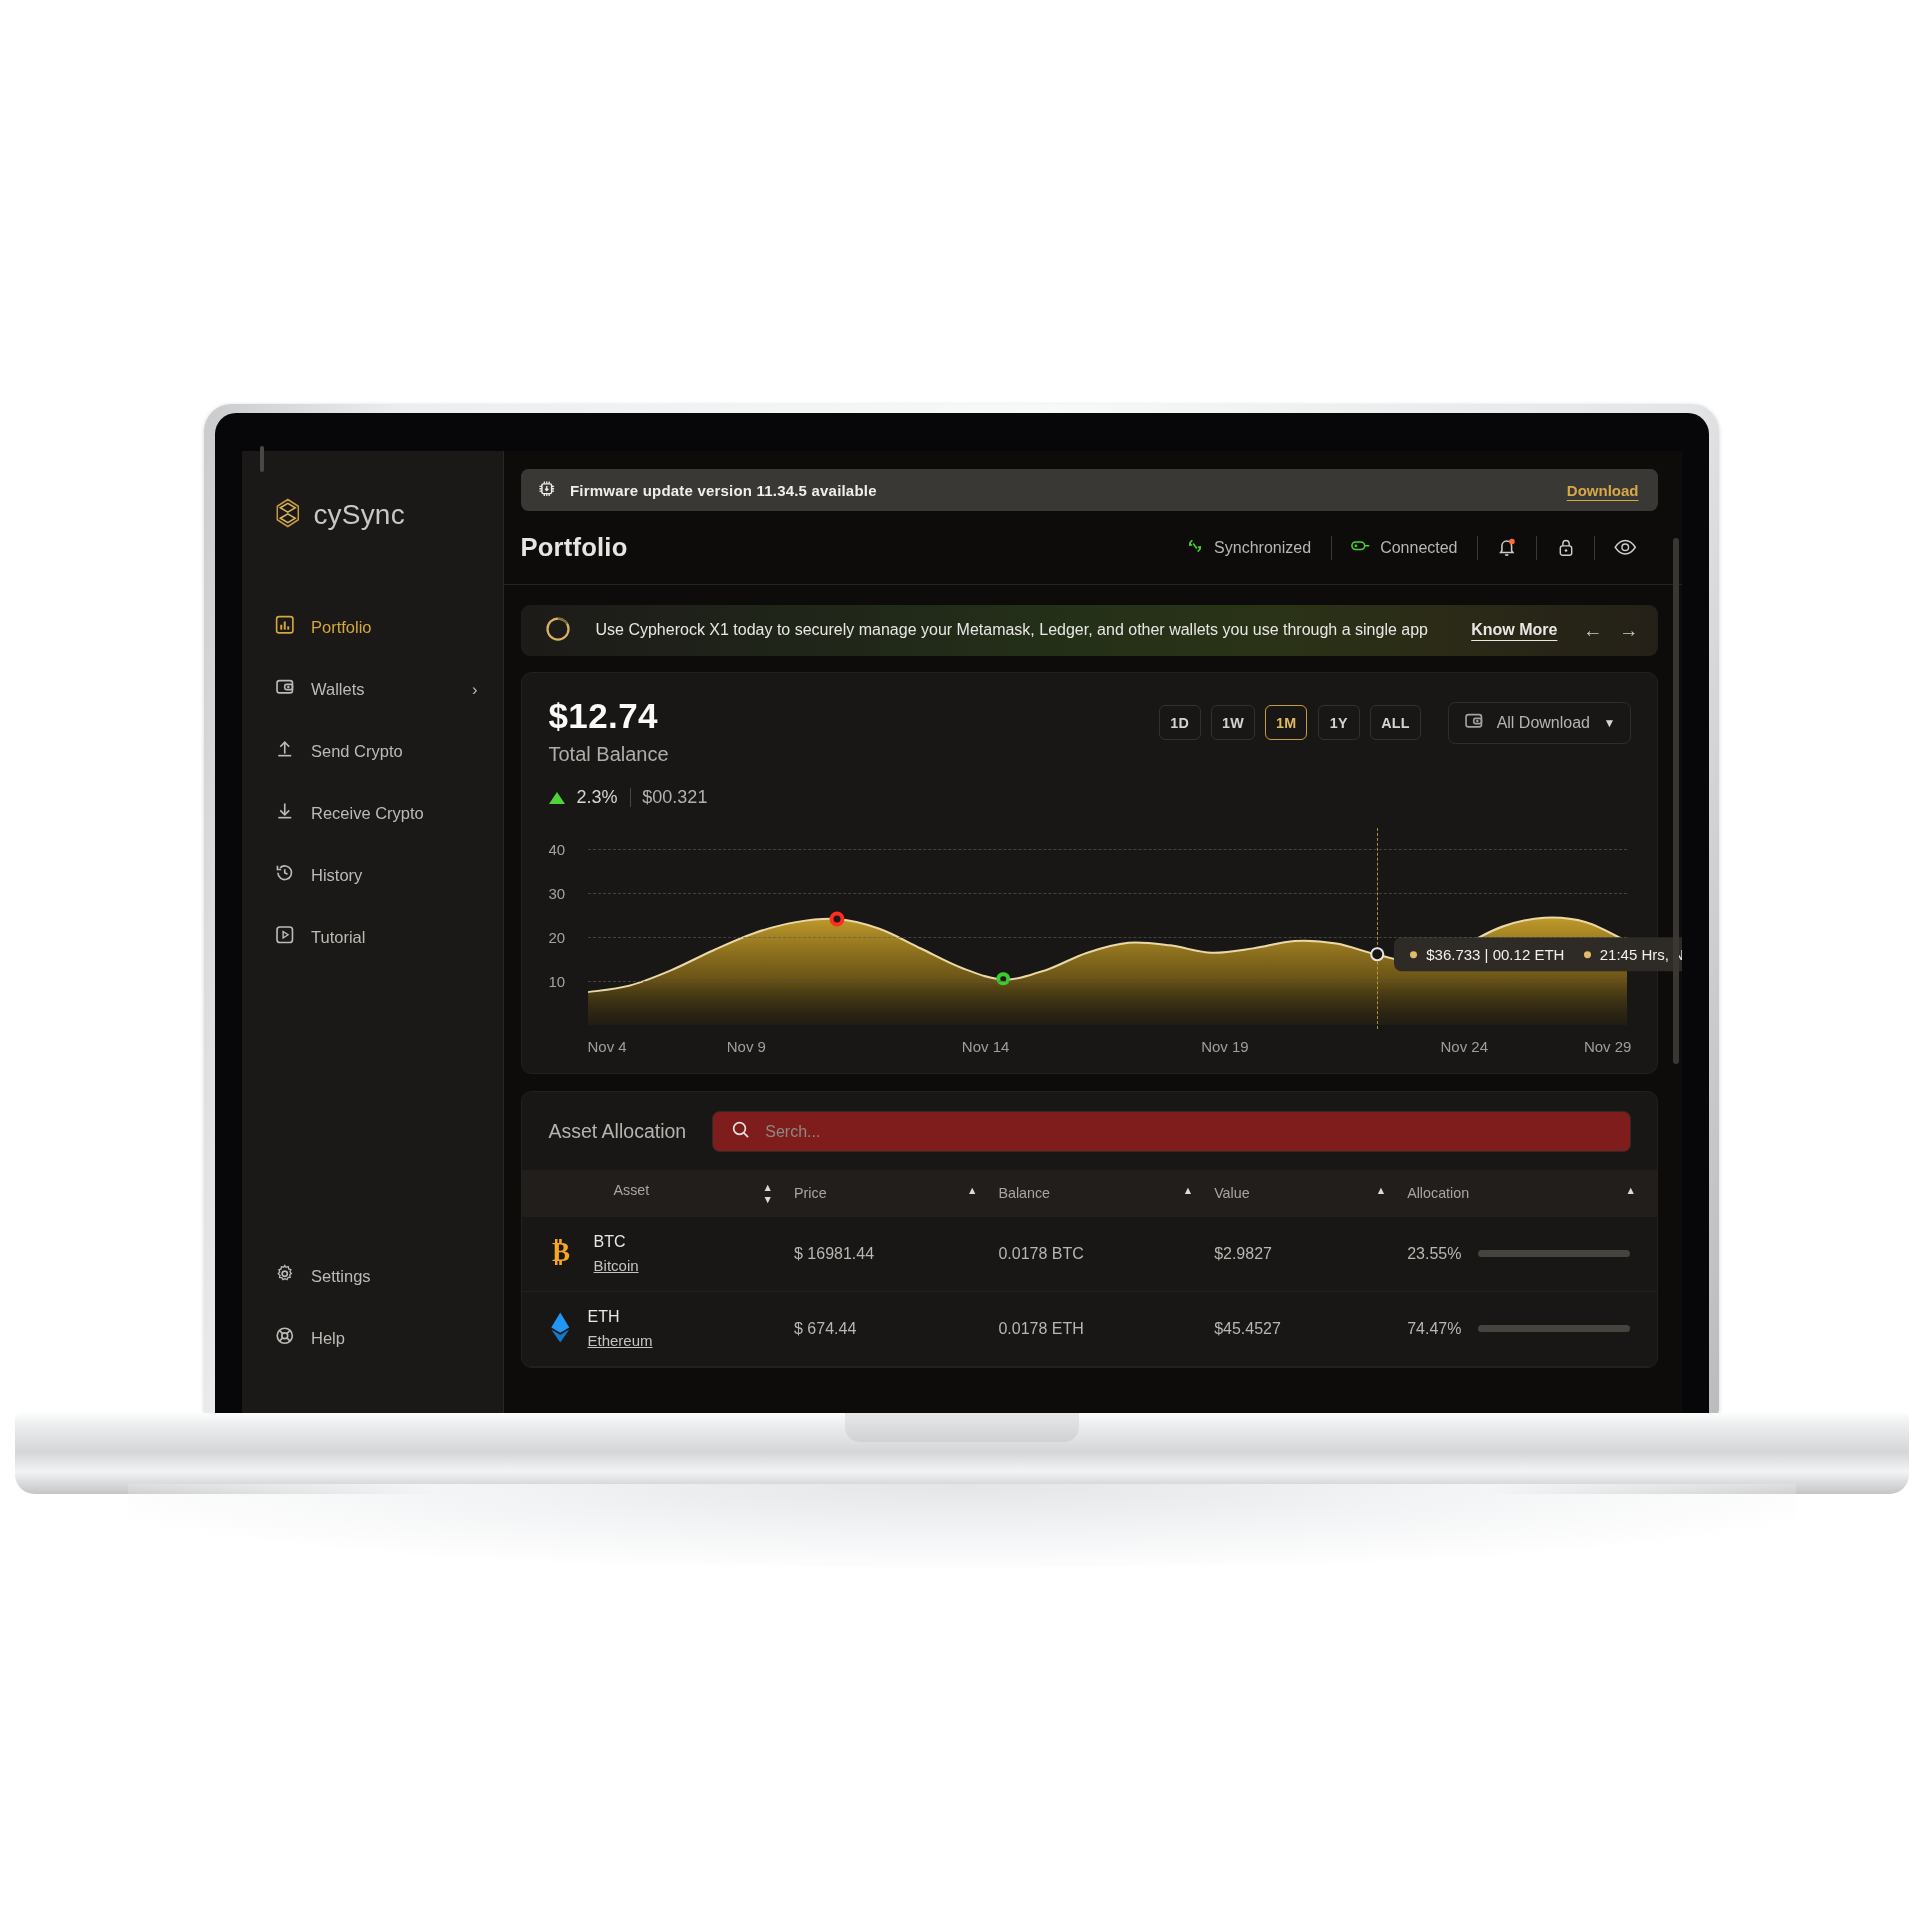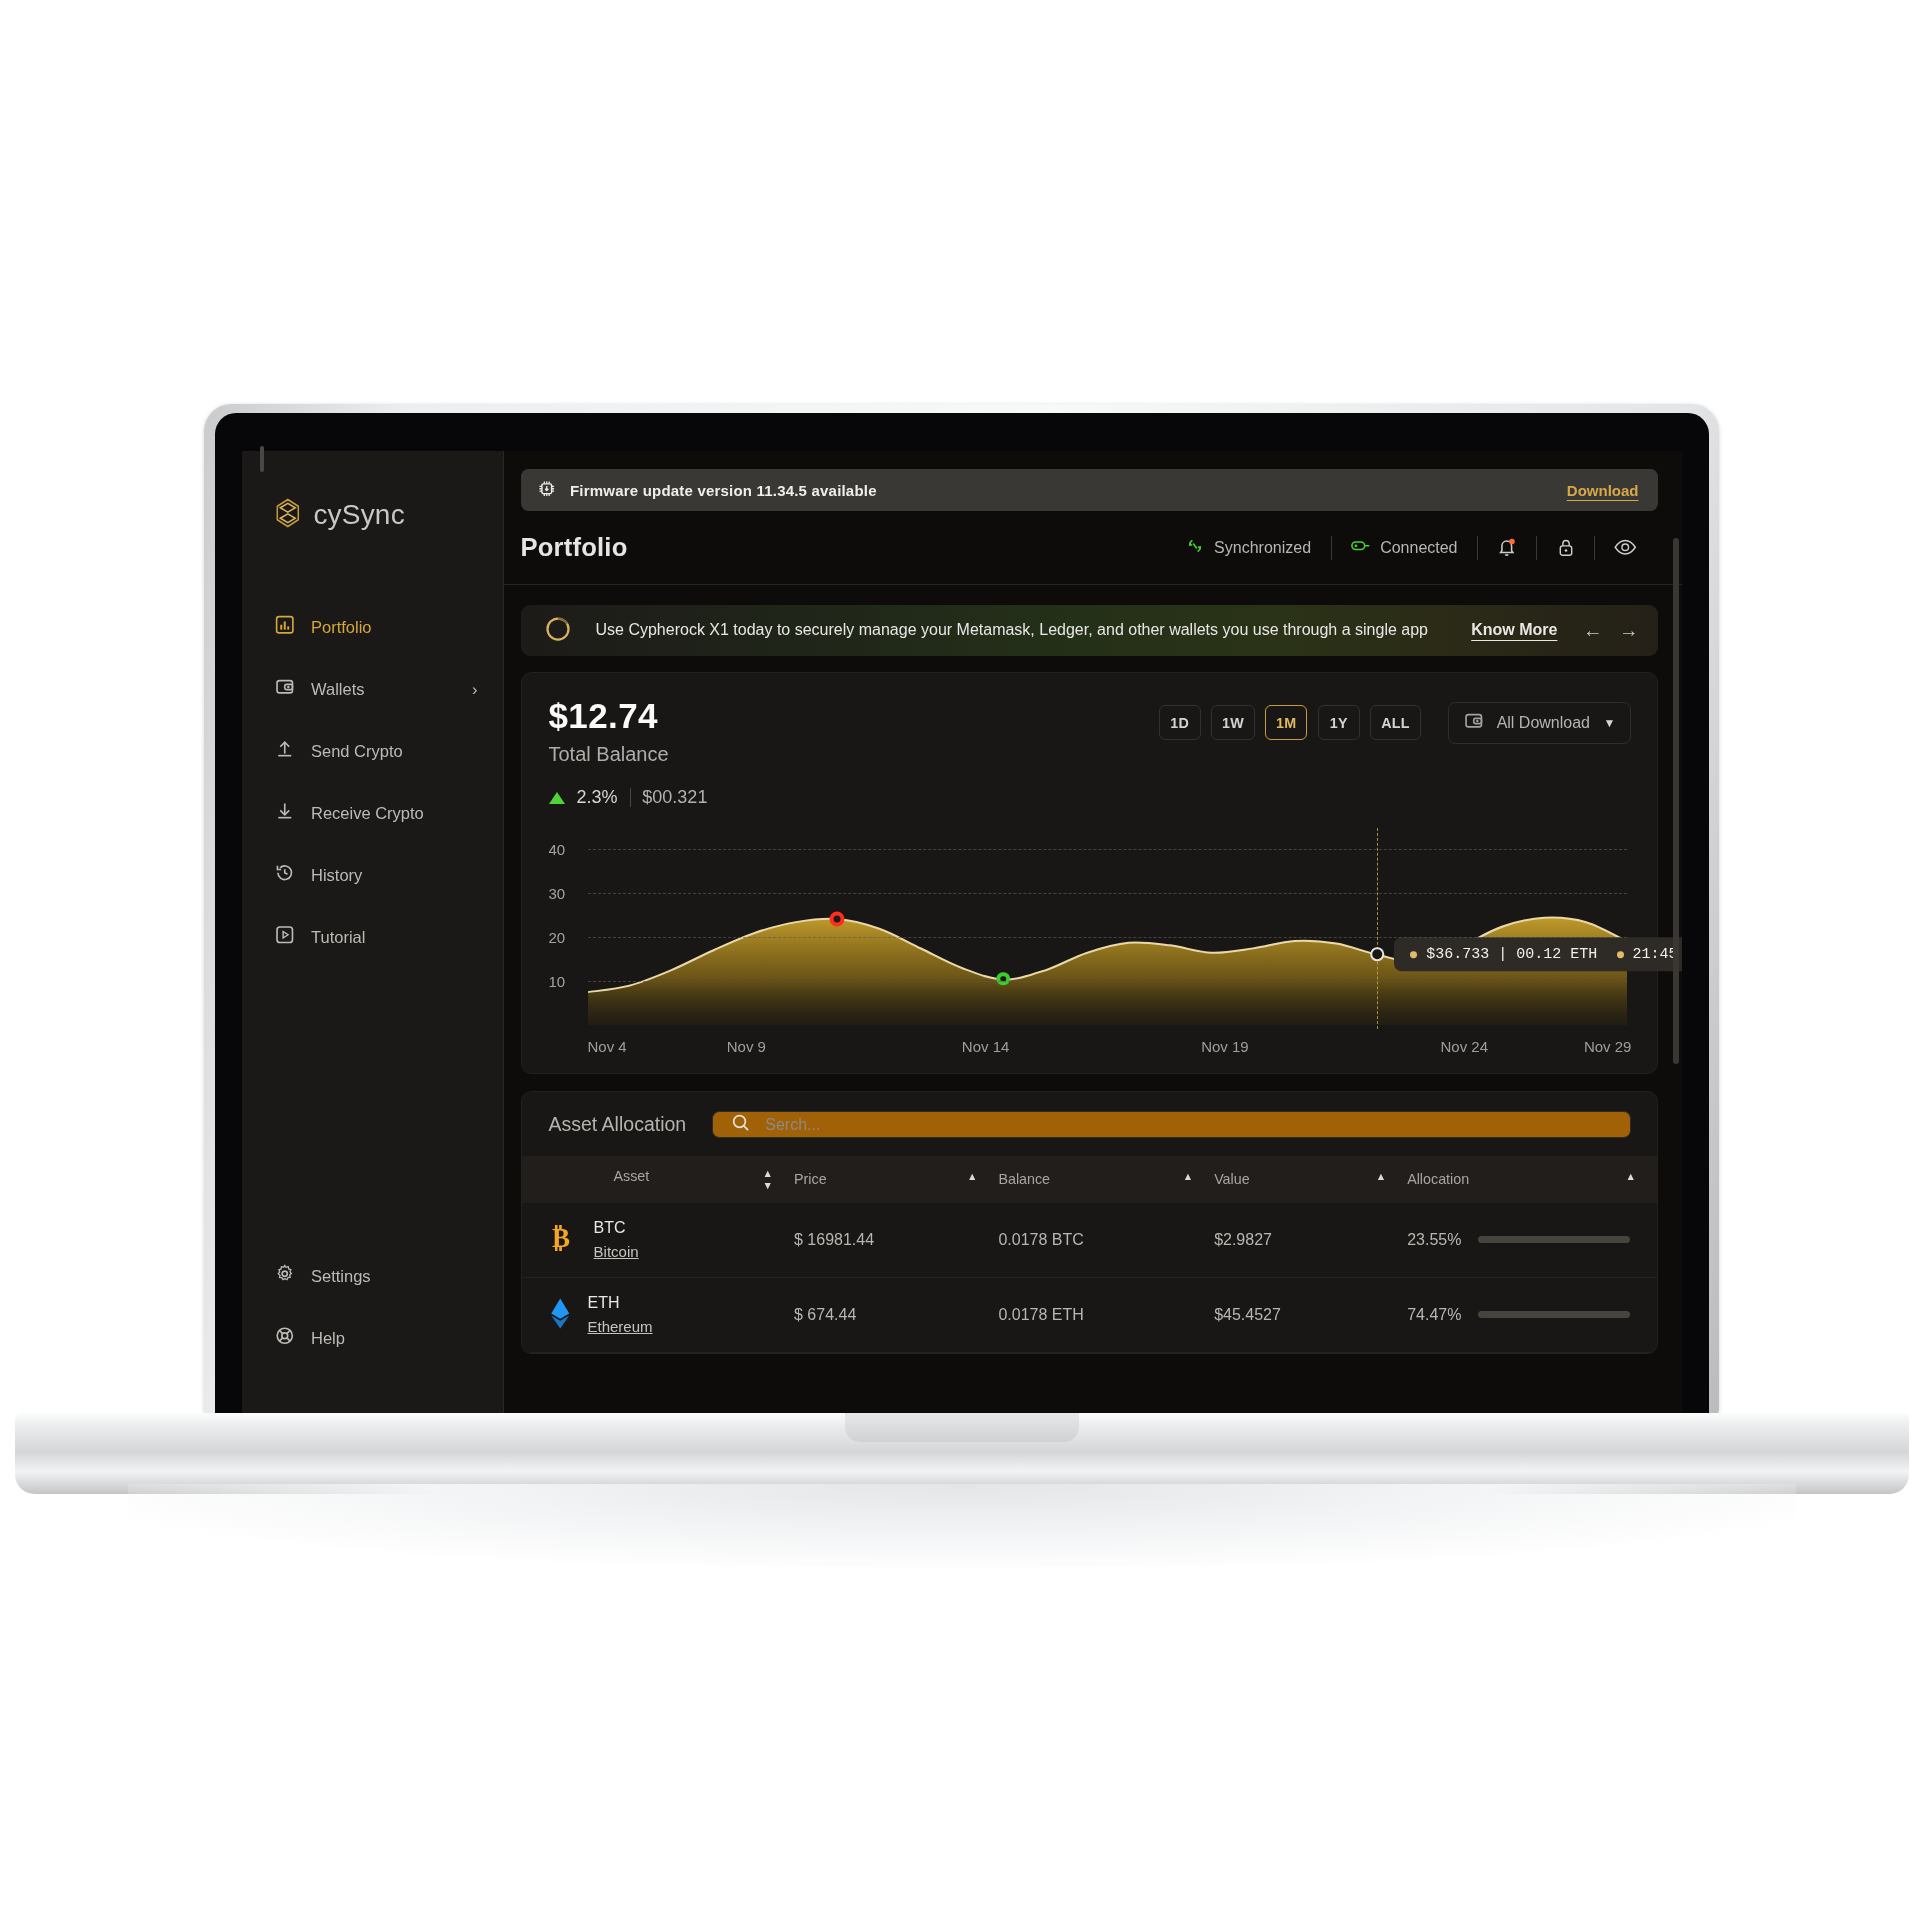--- a/index.html
+++ b/index.html
@@ -178,22 +178,22 @@
   #tooltip .tip-item { display:flex; align-items:center; gap:9px; color:#f1efec; font-size:15px; }
   #tooltip .dot { width:6.8px;height:6.8px;border-radius:50%; background:#e0bb6a; }
   .x-labels { display:flex; margin: 13.5px 0 0 39px; }
   .x-label { color:#a19e9a; font-size:15px; }
 
   
   #alloc-card { padding: 0; overflow:hidden; margin-bottom: 0; }
   .alloc-head { display:flex; align-items:center; gap:25.6px; padding: 19.5px 25.6px 18px 27px; }
   .alloc-title { color:#b6b3af; font-size:19.5px; }
   .search-box {
-    flex:1 1 auto; height:27px; border:0.8px solid #2e2b27; border-radius:7.5px;
-    display:flex; align-items:center; gap:15px; padding: 0 18px; background:#a16207;
+    flex:1 1 auto; height:41px; border:0.8px solid #2e2b27; border-radius:7.5px;
+    display:flex; align-items:center; gap:15px; padding: 0 18px; background:#7f1d1d;
   }
   .search-box input {
     flex:1; background:transparent; border:0; outline:0;
     color:#d6d3cf; font-size:16px; font-family:"Liberation Sans",sans-serif;
   }
   .search-box input::placeholder { color:#8d8a86; }
 
   table { width:100%; border-collapse:collapse; }
   thead th {
     background:#211e1b; color:#a9a6a2; font-size:14.3px; font-weight:400;
@@ -473,21 +473,21 @@
                     <stop offset="100%" stop-color="#3a2e0d" stop-opacity="0.25"></stop>
                   </linearGradient>
                 </defs>
                 <path id="area-path" fill="url(#areaGrad)" d="M0.00,218.33 C6.67,216.88 26.67,214.45 40.00,209.60 C53.33,204.75 66.67,196.99 80.00,189.22 C93.33,181.46 106.67,171.27 120.00,163.02 C133.33,154.77 146.67,146.04 160.00,139.73 C173.33,133.43 186.67,128.28 200.00,125.18 C213.33,122.07 226.67,119.65 240.00,121.10 C253.33,122.56 266.67,127.41 280.00,133.91 C293.33,140.41 306.67,151.38 320.00,160.11 C333.33,168.84 346.67,179.42 360.00,186.31 C373.33,193.20 386.67,200.96 400.00,201.45 C413.33,201.93 426.67,195.14 440.00,189.22 C453.33,183.30 466.67,172.05 480.00,165.93 C493.33,159.82 506.67,154.19 520.00,152.54 C533.33,150.89 546.67,153.80 560.00,156.04 C573.33,158.27 586.67,165.25 600.00,165.93 C613.33,166.61 626.67,162.73 640.00,160.11 C653.33,157.49 666.67,151.28 680.00,150.21 C693.33,149.15 706.67,150.60 720.00,153.71 C733.33,156.81 746.67,164.87 760.00,168.84 C773.33,172.82 786.67,179.52 800.00,177.58 C813.33,175.64 826.67,164.96 840.00,157.20 C853.33,149.44 866.67,137.31 880.00,131.00 C893.33,124.69 906.67,120.33 920.00,119.36 C933.33,118.39 946.67,119.84 960.00,125.18 C973.33,130.51 993.33,147.01 1000.00,151.38 L1000,262 L0,262 Z"></path>
                 <path id="line-path" fill="none" stroke="#ead9a6" stroke-width="2.6" d="M0.00,218.33 C6.67,216.88 26.67,214.45 40.00,209.60 C53.33,204.75 66.67,196.99 80.00,189.22 C93.33,181.46 106.67,171.27 120.00,163.02 C133.33,154.77 146.67,146.04 160.00,139.73 C173.33,133.43 186.67,128.28 200.00,125.18 C213.33,122.07 226.67,119.65 240.00,121.10 C253.33,122.56 266.67,127.41 280.00,133.91 C293.33,140.41 306.67,151.38 320.00,160.11 C333.33,168.84 346.67,179.42 360.00,186.31 C373.33,193.20 386.67,200.96 400.00,201.45 C413.33,201.93 426.67,195.14 440.00,189.22 C453.33,183.30 466.67,172.05 480.00,165.93 C493.33,159.82 506.67,154.19 520.00,152.54 C533.33,150.89 546.67,153.80 560.00,156.04 C573.33,158.27 586.67,165.25 600.00,165.93 C613.33,166.61 626.67,162.73 640.00,160.11 C653.33,157.49 666.67,151.28 680.00,150.21 C693.33,149.15 706.67,150.60 720.00,153.71 C733.33,156.81 746.67,164.87 760.00,168.84 C773.33,172.82 786.67,179.52 800.00,177.58 C813.33,175.64 826.67,164.96 840.00,157.20 C853.33,149.44 866.67,137.31 880.00,131.00 C893.33,124.69 906.67,120.33 920.00,119.36 C933.33,118.39 946.67,119.84 960.00,125.18 C973.33,130.51 993.33,147.01 1000.00,151.38"></path>
               </svg>
               <div class="cursor-line" id="cursor-line" style="left: 76%;"></div>
               <div class="marker red" id="marker-red" style="left: 24%; top: 46.2222%;"></div>
               <div class="marker green" id="marker-green" style="left: 40%; top: 76.8889%;"></div>
               <div class="marker cursor" id="marker-cursor" style="left: 76%; top: 64.4444%;"></div>
-              <div id="tooltip" style="left: calc(76% + 16.5px); top: 64.4444%; font-family: Liberation Mono, monospace;">
+              <div id="tooltip" style="left: calc(76% + 16.5px); top: 64.4444%;">
                 <span class="tip-item">
                   <span class="dot"></span>
                   <span>$36.733 | 00.12 ETH</span>
                 </span>
                 <span class="tip-item">
                   <span class="dot"></span>
                   <span>21:45 Hrs,  Nov 18</span>
                 </span>
               </div>
             <div class="grid-line" style="top: 77.7778%;"></div>

